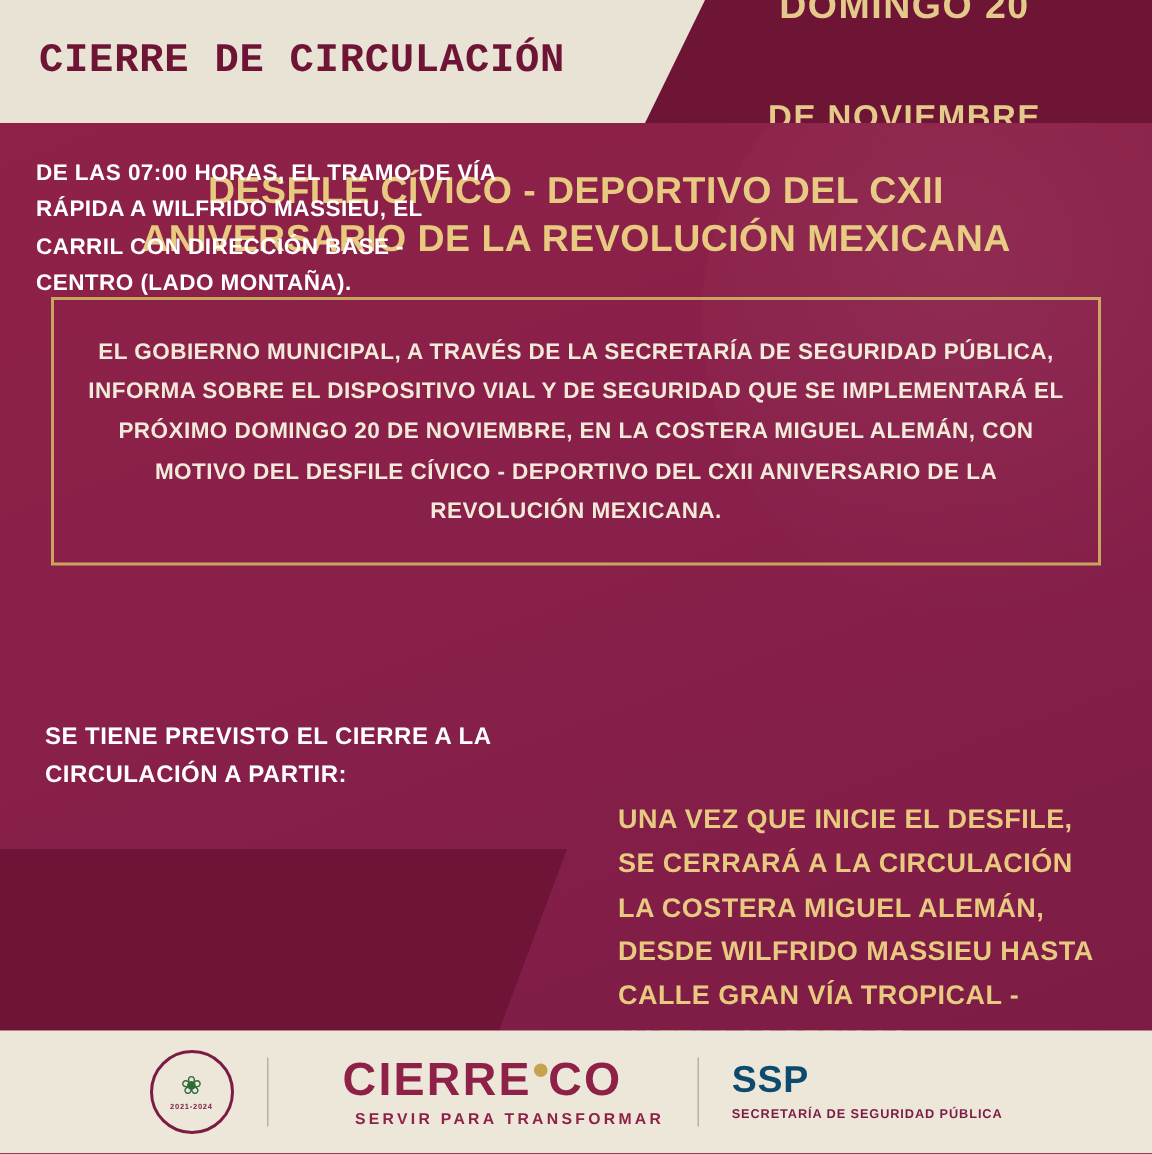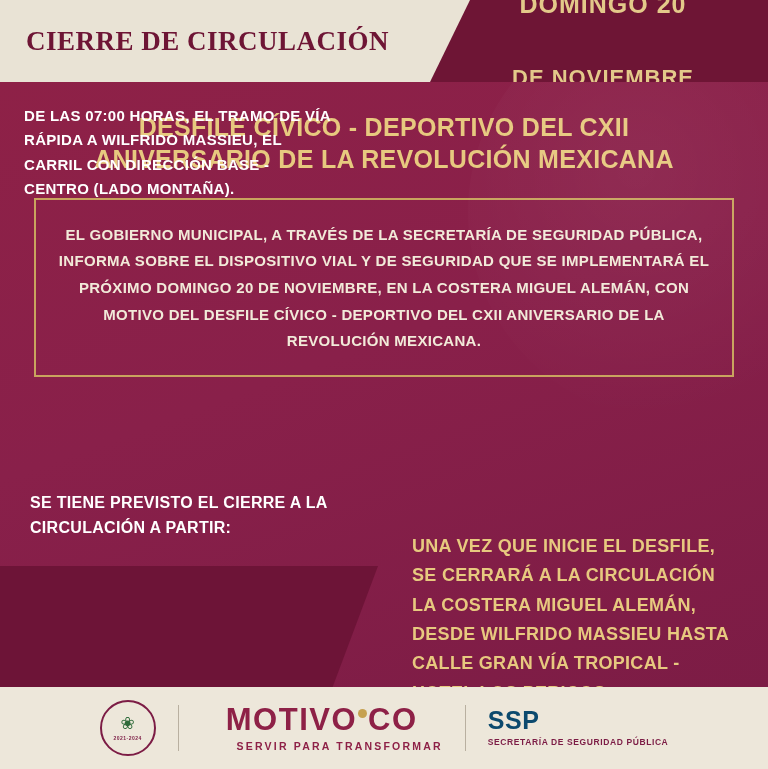--- a/index.html
+++ b/index.html
@@ -39,21 +39,21 @@
     clip-path: polygon(0 0, 470px 0, 430px 82px, 0 82px);
     display: flex;
     align-items: center;
   }
   .header-title {
     margin-left: 26px;
     font-size: 27px;
     font-weight: bold;
     letter-spacing: 0.5px;
     color: #6e1535;
-    font-family: Liberation Serif, serif;
+    font-family: Liberation Mono, monospace;
     text-transform: uppercase;
   }
   .header-right {
     position: absolute;
     right: 0;
     top: 0;
     width: 330px;
     height: 82px;
     display: flex;
     flex-direction: column;
@@ -126,21 +126,20 @@
     position: absolute;
     left: 30px;
     top: 398px;
     width: 330px;
     color: #ffffff;
     font-size: 16px;
     font-weight: bold;
     line-height: 1.55;
     letter-spacing: 0.3px;
     text-transform: uppercase;
-    margin-top: 11px;
   }
 
   .block-left {
     position: absolute;
     left: 0;
     top: 484px;
     width: 378px;
     height: 160px;
     background: #6d1437;
     clip-path: polygon(0 0, 378px 0, 318px 160px, 0 160px);
@@ -307,21 +306,21 @@
     <div class="footer-inner">
 
       <div class="seal">
         <div class="seal-emblem">❀</div>
         <div class="seal-years">2021-2024</div>
       </div>
 
       <div class="divider"></div>
 
       <div class="brand">
-        <div class="brand-name"><span>MOTIVO</span><span class="accent-dot"></span><span>CO</span></div>
+        <div class="brand-name"><span>CIERRE</span><span class="accent-dot"></span><span>CO</span></div>
         <div class="brand-tag">SERVIR PARA TRANSFORMAR</div>
       </div>
 
       <div class="divider"></div>
 
       <div class="ssp">
         <div class="ssp-title">SSP</div>
         <div class="ssp-sub">SECRETARÍA DE SEGURIDAD PÚBLICA</div>
       </div>
 

